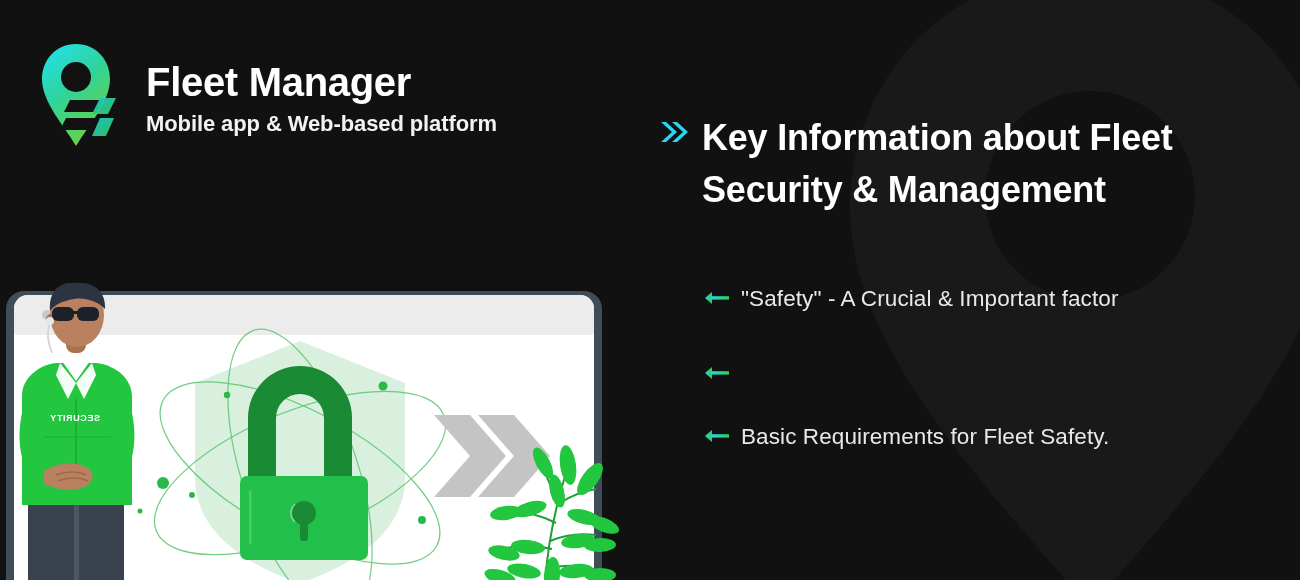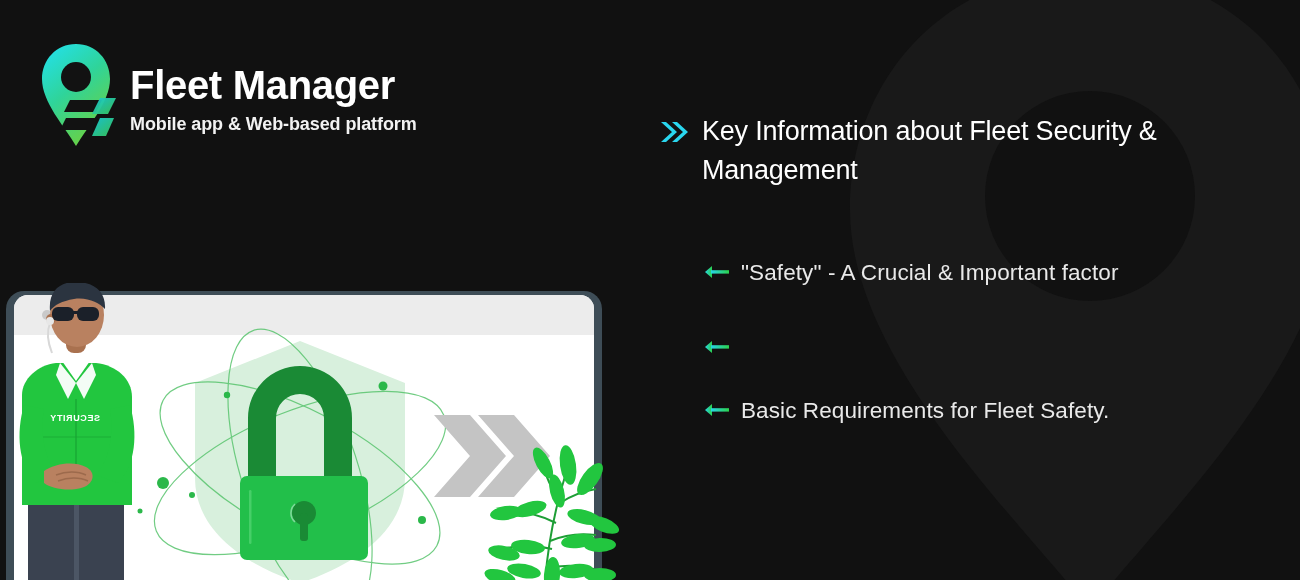--- a/index.html
+++ b/index.html
@@ -22,39 +22,39 @@
     right:-60px; top:-40px;
     width:520px; height:660px;
     pointer-events:none;
     opacity:1;
   }
 
   
   .brand {
     position:absolute;
     left:40px; top:42px;
-    display:flex; align-items:center; gap:14px;
+    display:flex; align-items:center; gap:30px;
   }
   .brand-mark { width:76px; height:108px; flex:0 0 auto; display:block; }
   .brand-text { display:flex; flex-direction:column; justify-content:center; padding-top:6px; }
   .brand-title {
     font-size:40px; font-weight:700; color:#ffffff;
     letter-spacing:-0.3px; line-height:1.05;
   }
   .brand-tagline {
-    font-size:18px; font-weight:700; color:#f2f2f2;
+    font-size:22px; font-weight:700; color:#f2f2f2;
     margin-top:8px; letter-spacing:-0.1px;
   }
 
   
   .content { position:absolute; left:660px; top:112px; width:600px; }
   .heading-row { display:flex; align-items:flex-start; gap:14px; }
   .chev-double { flex:0 0 auto; margin-top:9px; }
   .heading {
-    font-size:27px; font-weight:400; color:#ffffff;
+    font-size:36px; font-weight:700; color:#ffffff;
     line-height:1.45; letter-spacing:-0.2px;
   }
 
   .bullets { margin-top:66px; display:flex; flex-direction:column; gap:0; }
   .bullet {
     display:flex; align-items:flex-start; gap:12px;
     padding-left:45px; margin-bottom:40px;
   }
   .bullet:last-child { margin-bottom:4px; }
   .bullet-icon { flex:0 0 auto; margin-top:9px; }

